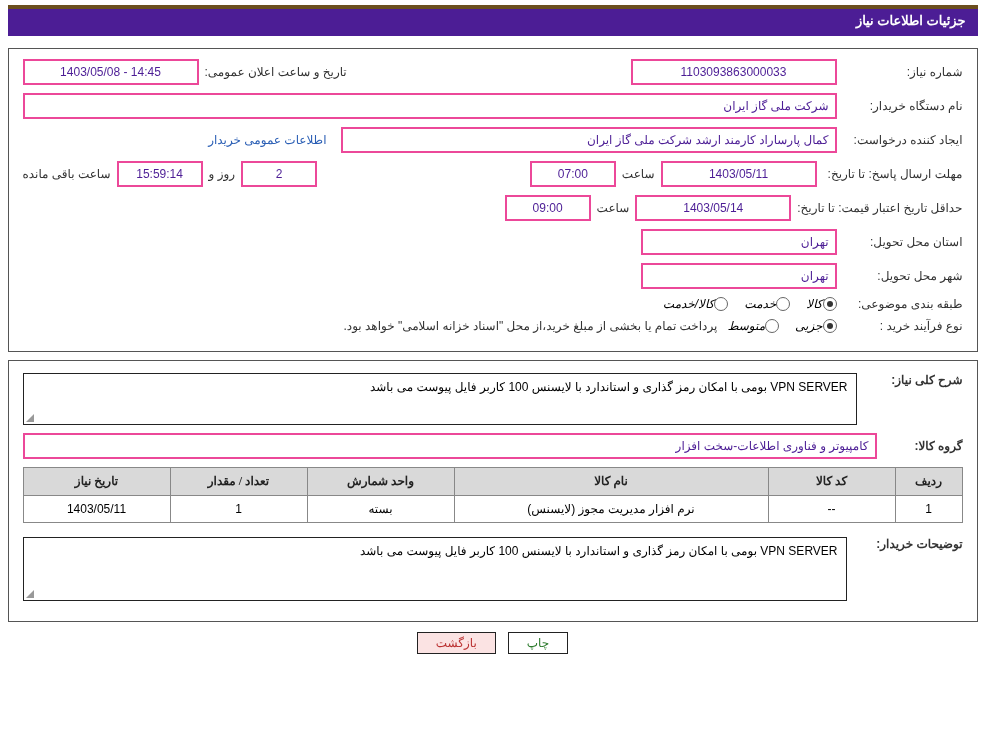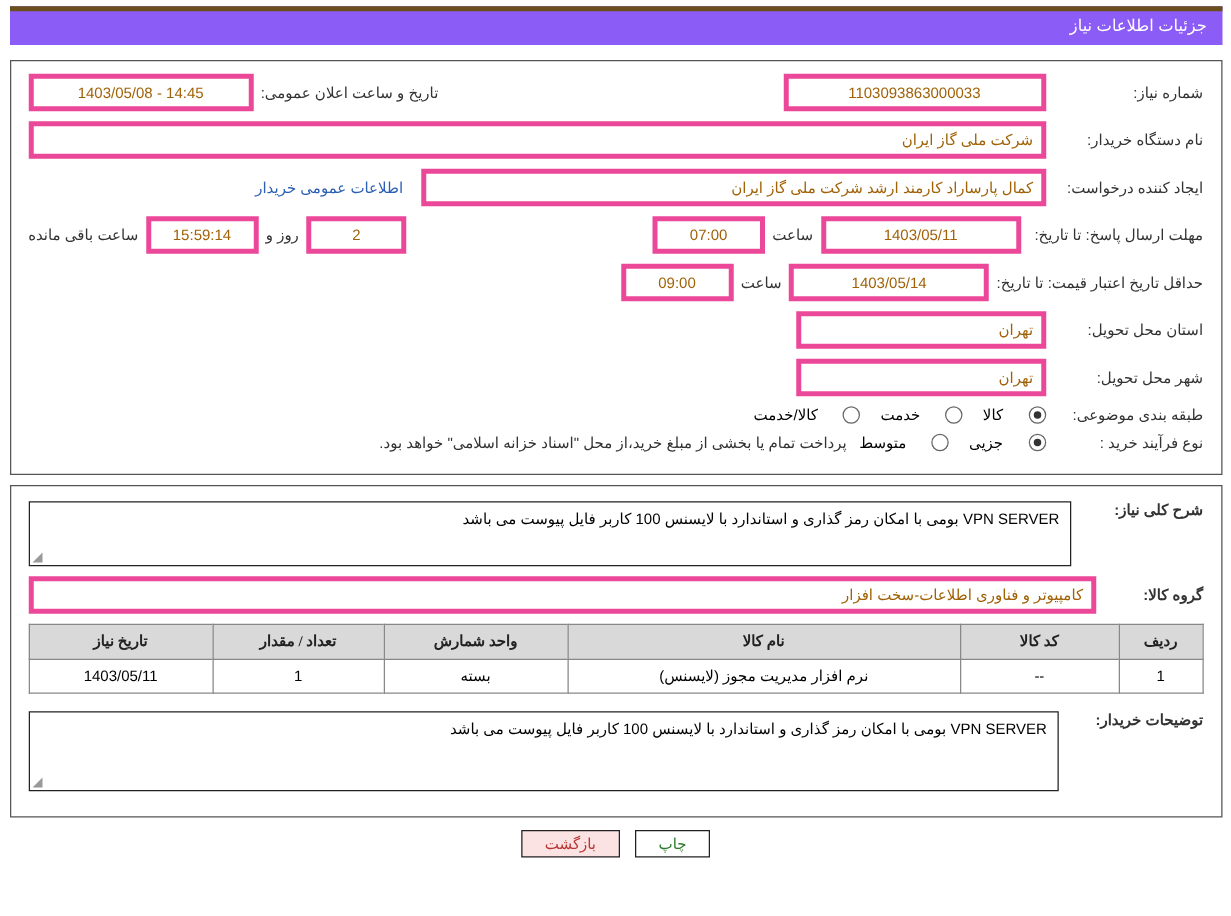--- a/index.html
+++ b/index.html
@@ -8,24 +8,24 @@
   background: #fff;
   margin: 0;
   padding: 5px;
   direction: rtl;
 }
 .container {
   width: 970px;
   margin: 0 auto;
 }
 .title-bar {
-  background: #8b5cf6;
+  background: #4c1d95;
   color: #fff;
   padding: 8px 12px;
-  font-weight: normal;
+  font-weight: bold;
   font-size: 13px;
   position: relative;
 }
 .title-bar::before {
   content: "";
   position: absolute;
   top: 0; left: 0; right: 0;
   height: 4px;
   background: #6b4e1e;
 }
@@ -49,25 +49,25 @@
   color: #333;
   white-space: nowrap;
   text-align: right;
   min-width: 120px;
 }
 .label-sm {
   color: #333;
   white-space: nowrap;
 }
 .field {
-  border: 4px solid #ec4899;
+  border: 2px solid #ec4899;
   padding: 3px 6px;
   background: #fff;
   text-align: center;
-  color: #a16207;
+  color: #4c1d95;
   height: 16px;
   line-height: 16px;
 }
 .field-wide {
   flex: 1;
   text-align: right;
 }
 .field-med { width: 140px; }
 .field-sm { width: 60px; text-align: center; }
 .field-time { width: 70px; text-align: center; }
@@ -79,21 +79,22 @@
   margin-right: 8px;
 }
 .radio-set {
   display: inline-flex;
   gap: 16px;
   align-items: center;
 }
 .radio-item {
   display: inline-flex;
   align-items: flex-end;
-  gap: 20px;
+  gap: 0;
+  font-style: italic;
 }
 .radio-dot {
   width: 12px; height: 12px;
   border-radius: 50%;
   border: 1px solid #666;
   display: inline-block;
   position: relative;
 }
 .radio-dot.checked::after {
   content: "";

